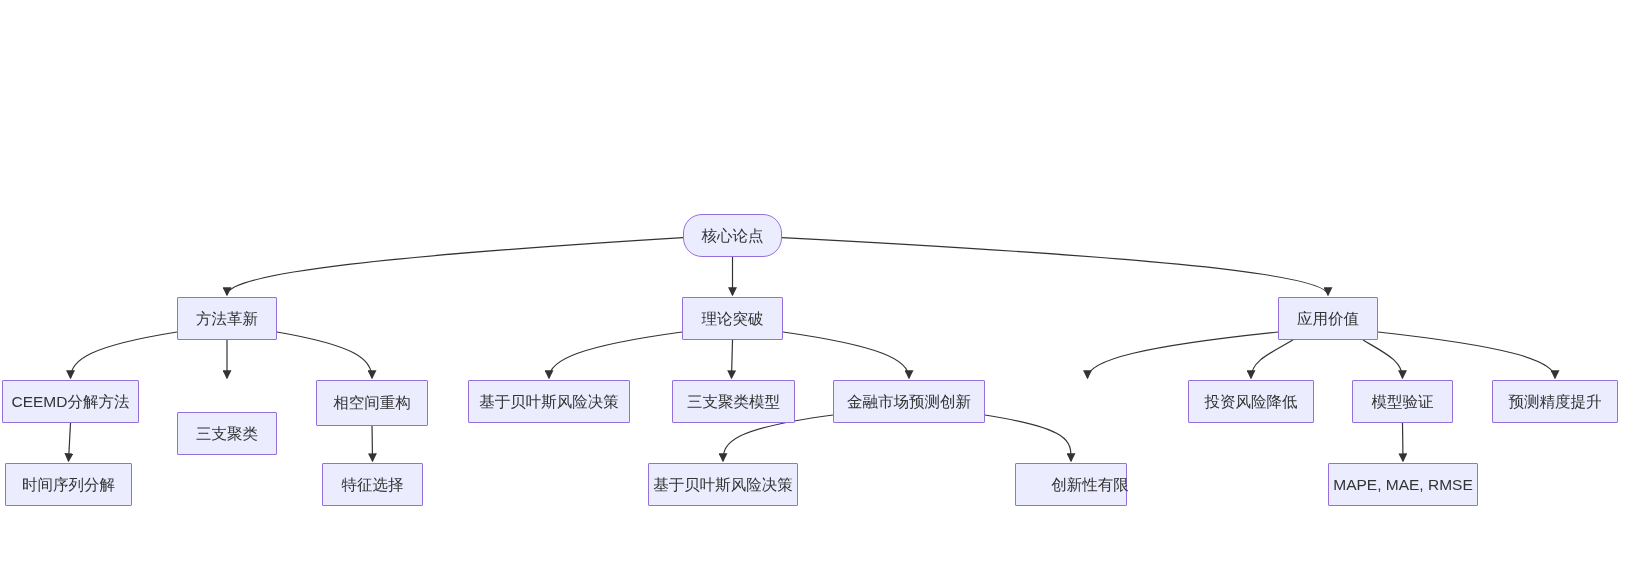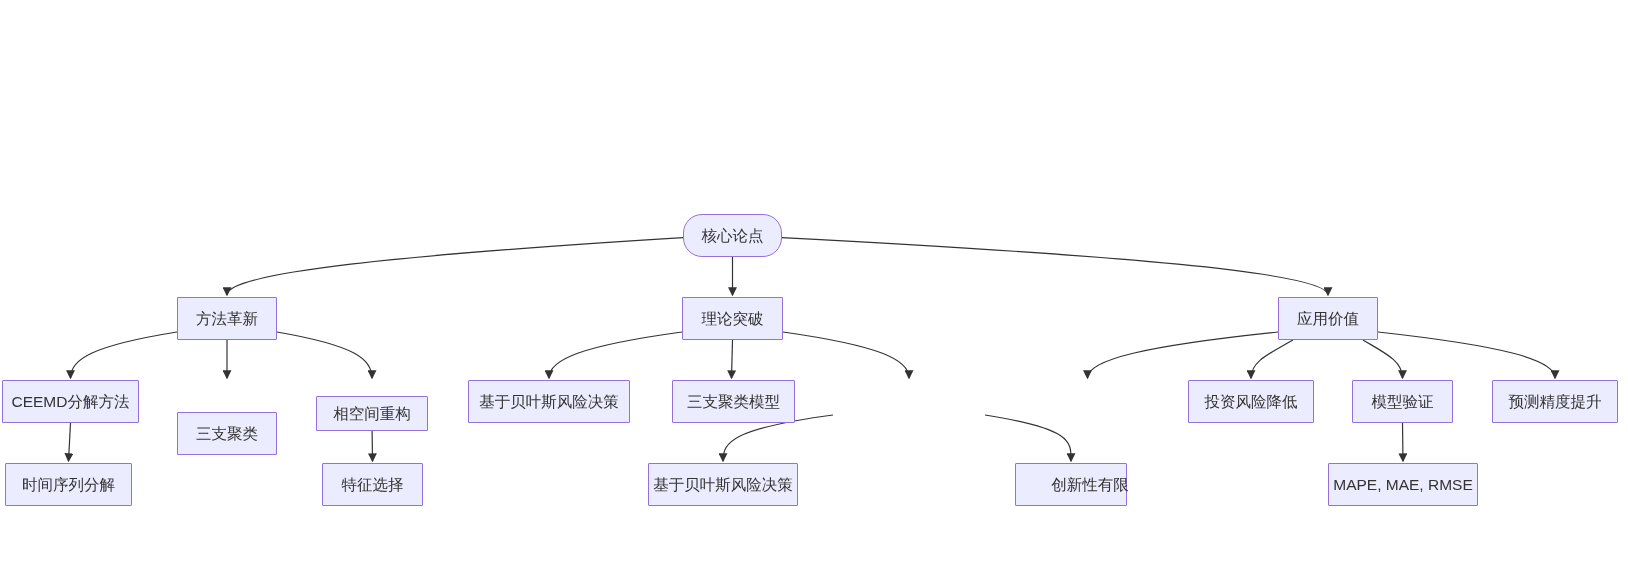--- a/index.html
+++ b/index.html
@@ -88,28 +88,31 @@
     </div>
     <div class="node" style="left: 1278px; top: 297px; width: 100px; height: 43px;">
       <span class="node-label">应用价值</span>
     </div>
     <div class="node" style="left: 2px; top: 380px; width: 137px; height: 43px;">
       <span class="node-label">CEEMD分解方法</span>
     </div>
     <div class="node" style="left: 177px; top: 380px; width: 100px; height: 43px; margin-top: 32px;">
       <span class="node-label">三支聚类</span>
     </div>
-    <div class="node" style="left: 316px; top: 396px; width: 112px; height: 35px;">
+    <div class="node" style="left: 316px; top: 380px; width: 112px; height: 46px;">
       <span class="node-label">相空间重构</span>
     </div>
     <div class="node" style="left: 468px; top: 380px; width: 162px; height: 43px;">
       <span class="node-label">基于贝叶斯风险决策</span>
     </div>
     <div class="node" style="left: 672px; top: 380px; width: 123px; height: 43px;">
       <span class="node-label">三支聚类模型</span>
+    </div>
+    <div class="node" style="left: 833px; top: 380px; width: 152px; height: 43px;">
+      <span class="node-label">金融市场预测创新</span>
     </div>
     <div class="node" style="left: 1188px; top: 380px; width: 126px; height: 43px;">
       <span class="node-label">投资风险降低</span>
     </div>
     <div class="node" style="left: 1352px; top: 380px; width: 101px; height: 43px;">
       <span class="node-label">模型验证</span>
     </div>
     <div class="node" style="left: 1492px; top: 380px; width: 126px; height: 43px;">
       <span class="node-label">预测精度提升</span>
     </div>

